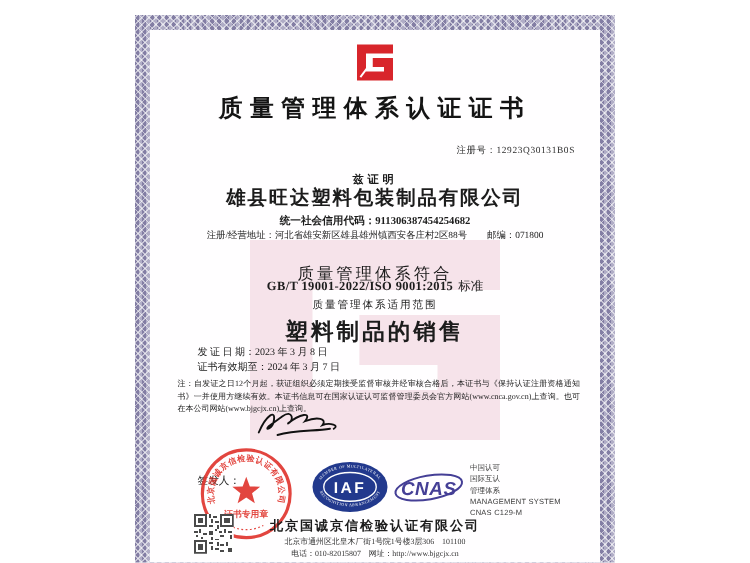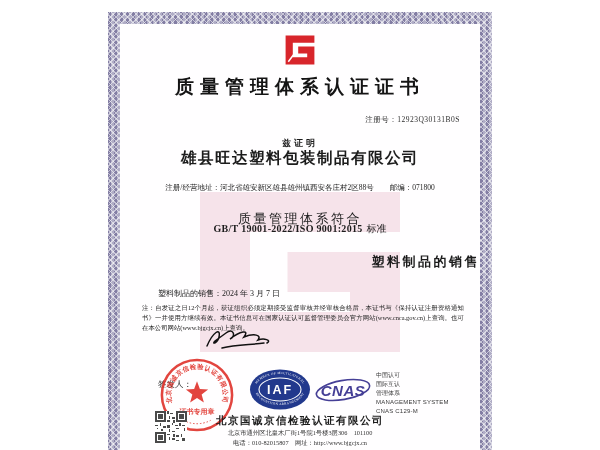--- a/index.html
+++ b/index.html
@@ -32,21 +32,21 @@
   .certify { top: 113px; font-size: 9px; font-weight: 700; letter-spacing: 3px; }
   .company { top: 124px; font-size: 15.5px; font-weight: 700; letter-spacing: 1.5px; }
   .credit { top: 147px; font-size: 8.5px; font-weight: 600; }
   .addr { top: 159px; font-size: 7.5px; }
   .addr .post { margin-left: 16px; }
   .conform { top: 186px; font-size: 13px; letter-spacing: 2.5px; }
   .standard { top: 198px; font-size: 10px; }
   .standard .code { font-weight: 700; letter-spacing: .3px; }
   .standard .suffix { margin-left: 4px; }
   .scopehead { top: 214px; font-size: 8.5px; letter-spacing: 1.5px; }
-  .scope { top: 229px; font-size: 13px; font-weight: 700; letter-spacing: 2.5px; text-align: right; }
+  .scope { top: 229px; font-size: 18px; font-weight: 700; letter-spacing: 2.5px; }
   .dates1 { left: 38px; top: 252px; font-size: 8px; }
   .dates2 { left: 38px; top: 264px; font-size: 8px; }
   .note { left: 22px; top: 279px; width: 322px; font-size: 6.4px; line-height: 1.55; text-align: justify; color: #242424; }
   .signer { left: 38px; top: 314px; font-size: 8.5px; margin-top: 41px; }
   .signature { left: 84px; top: 300px; width: 78px; height: 32px; }
   .seal { left: 38px; top: 332px; width: 78px; height: 78px; opacity: .92; }
   .iaf { left: 128px; top: 344px; width: 64px; height: 43px; }
   .cnas { left: 194px; top: 349px; width: 58px; height: 35px; }
   .accr { left: 256px; top: 347px; font-size: 6px; line-height: 1.5; color: #3a3a3a; }
   .accr .en { letter-spacing: .2px; }
@@ -71,32 +71,35 @@
     </svg>
 
     <div class="layer center title sans">质量管理体系认证证书</div>
 
     <div class="layer regline"><span>注册号：</span><span>12923Q30131B0S</span></div>
 
     <div class="layer center certify">兹证明</div>
 
     <div class="layer center company">雄县旺达塑料包装制品有限公司</div>
 
+    <div class="layer center credit"><span>统一社会信用代码：</span><span>911306387454254682</span></div>
 
     <div class="layer center addr"><span>注册/经营地址：</span><span>河北省雄安新区雄县雄州镇西安各庄村2区88号</span><span class="post">邮编：</span><span>071800</span></div>
 
     <div class="layer center conform">质量管理体系符合</div>
 
     <div class="layer center standard"><span class="code">GB/T 19001-2022/ISO 9001:2015</span><span class="suffix">标准</span></div>
 
+    <div class="layer center scopehead">质量管理体系适用范围</div>
 
     <div class="layer center scope">塑料制品的销售</div>
 
-
-    <div class="layer dates2"><span>塑料制品的销售：</span><span>2024 年 3 月 7 日</span></div>
+    <div class="layer dates1"><span>发 证 日 期：</span><span>2023 年 3 月 8 日</span></div>
+
+    <div class="layer dates2"><span>证书有效期至：</span><span>2024 年 3 月 7 日</span></div>
 
     <div class="layer note">注：自发证之日12个月起，获证组织必须定期接受监督审核并经审核合格后，本证书与《保持认证注册资格通知书》一并使用方继续有效。本证书信息可在国家认证认可监督管理委员会官方网站(www.cnca.gov.cn)上查询。也可在本公司网站(www.bjgcjx.cn)上查询。</div>
 
     <div class="layer signer">签发人：</div>
 
     <svg class="layer signature" viewBox="0 0 78 32">
       <g fill="none" stroke="#111" stroke-width="1.5" stroke-linecap="round">
         <path d="M3 22 C9 8 17 3 15 13 C14 19 7 21 11 17 L22 9 C30 3 32 13 26 15 C36 7 46 5 40 13 C50 9 58 11 54 16 C60 14 68 16 63 19"></path>
         <path d="M18 24 C32 20 48 21 60 19"></path>
       </g>

